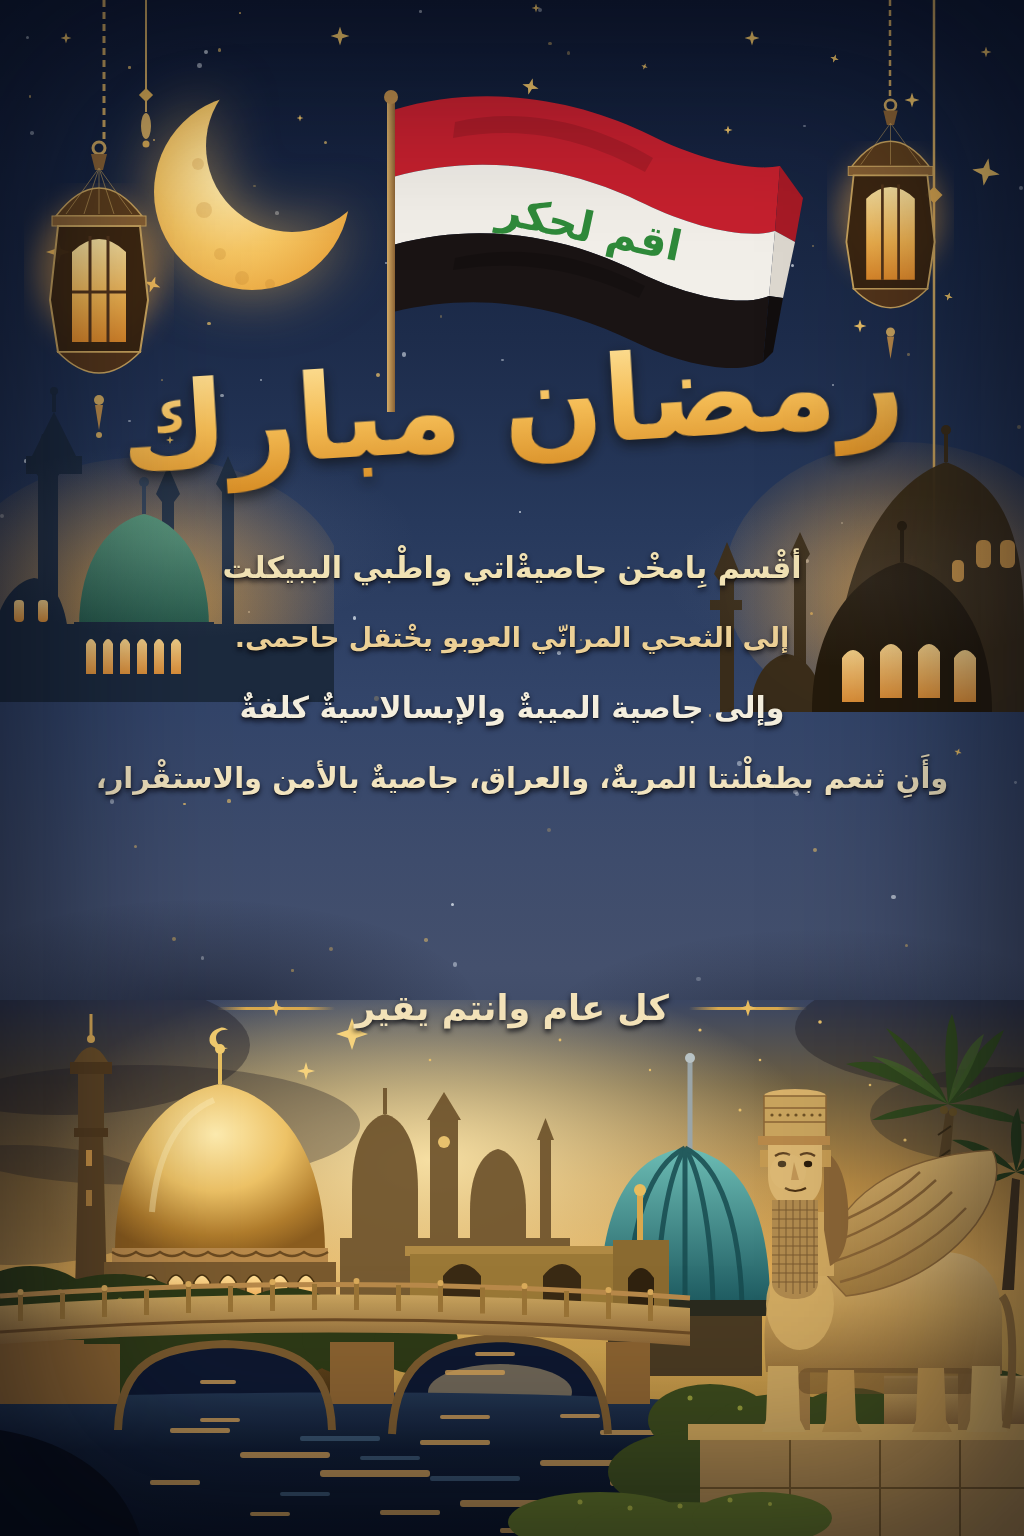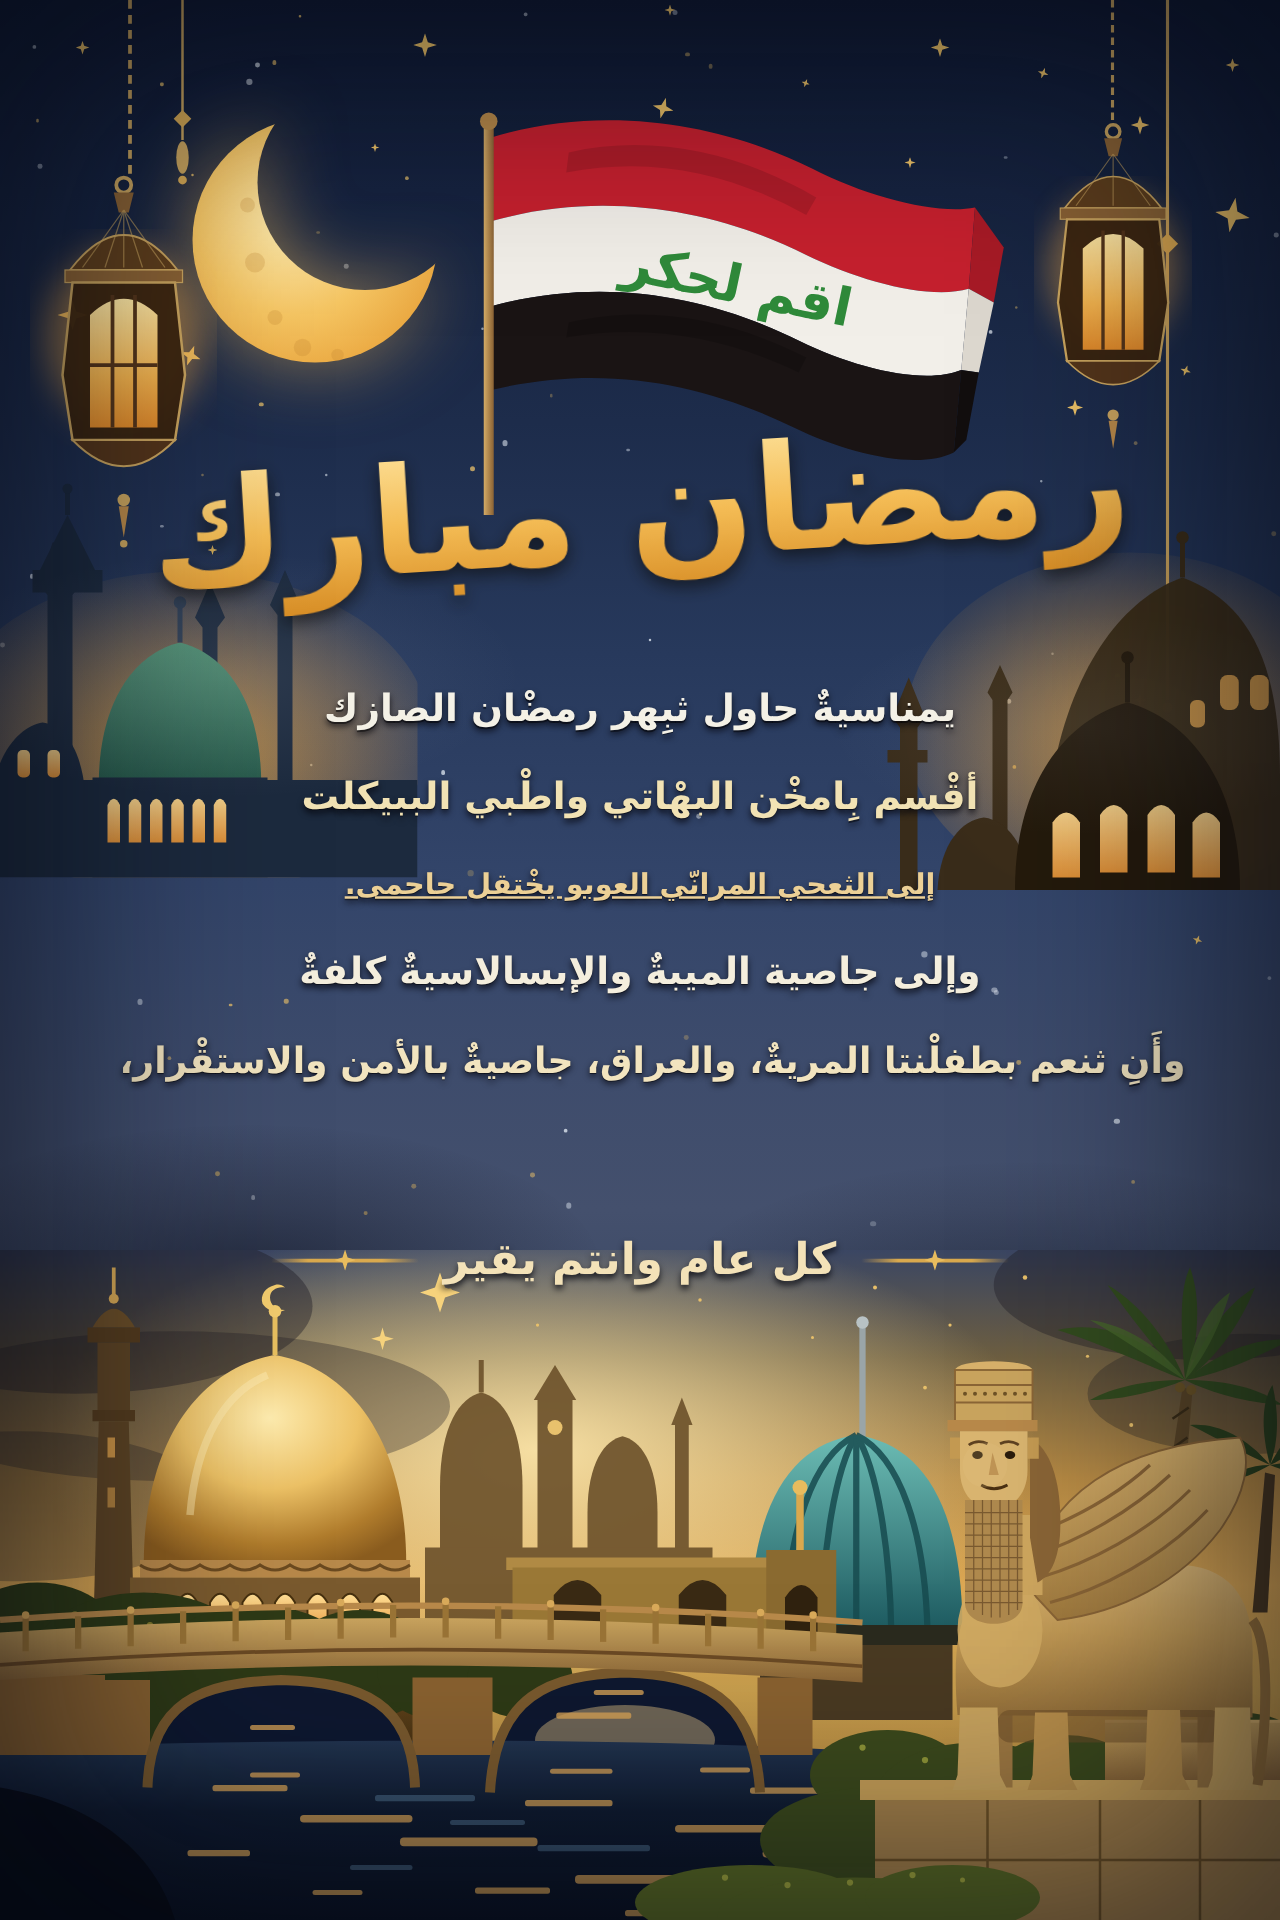--- a/index.html
+++ b/index.html
@@ -13,21 +13,21 @@
   #title{position:absolute;top:330px;left:0;width:100%;text-align:center;direction:rtl;
     font-size:118px;font-weight:bold;line-height:1.3;transform:rotate(-3.5deg);
     background:linear-gradient(180deg,#fde29b 8%,#f4bc55 52%,#d88e26 96%);
     -webkit-background-clip:text;background-clip:text;color:transparent;
     filter:drop-shadow(0 5px 7px rgba(10,8,4,.6));z-index:6;}
   #greeting{position:absolute;top:546px;left:0;width:100%;text-align:center;direction:rtl;z-index:6;}
   .gline{font-weight:bold;line-height:44px;margin-bottom:26px;
     text-shadow:0 3px 5px rgba(5,6,12,.75),0 1px 0 rgba(0,0,0,.5);}
   .l1{font-size:30px;color:#f4f1e6;}
   .l2{font-size:30px;color:#f1e2b4;}
-  .l3{font-size:23px;color:#ecd096;margin-top:4px;text-decoration:underline;}
+  .l3{font-size:27px;color:#ecd096;margin-top:4px;}
   .l4{font-size:30px;color:#f4eedd;}
   .l5{font-size:30px;color:#f2e4bf;margin-top:8px;}
   .l6{font-size:29px;color:#f2e4bf;margin-left:20px;}
   #closing{position:absolute;top:988px;left:0;width:100%;display:flex;align-items:center;justify-content:center;gap:20px;z-index:9;}
   #closing .txt{direction:rtl;font-size:35px;font-weight:bold;color:#f3e2b8;
     text-shadow:0 3px 5px rgba(5,6,12,.8);}
   .fl{width:118px;height:3px;position:relative;
     background:linear-gradient(90deg,rgba(217,169,78,0) 0%,#d9a94e 25%,#d9a94e 75%,rgba(217,169,78,0) 100%);}
   .fl::after{content:"";position:absolute;left:50%;top:50%;width:17px;height:17px;transform:translate(-50%,-50%);
     background:#e8bc5e;clip-path:polygon(50% 0,62% 38%,100% 50%,62% 62%,50% 100%,38% 62%,0 50%,38% 38%);}
@@ -335,22 +335,21 @@
       <path d="M120,178 C190,162 255,178 310,206 L304,218 C250,192 188,178 118,190 Z" fill="#000" opacity=".18"></path>
       <text x="252" y="162" transform="rotate(12 252 162)" text-anchor="middle" font-size="42" font-weight="bold" fill="#2f8a3a" font-family="DejaVu Sans, sans-serif">اقم لحكر</text>
     </g>
     <rect x="52" y="22" width="8" height="310" fill="url(#gPole)"></rect>
     <circle cx="56" cy="17" r="7" fill="#b8894a"></circle>
   </svg>
 
   <div id="title">رمضان مبارك</div>
 
   <div id="greeting">
-    <div class="gline l1">يمناسيةٌ حاول ثبِهر رمضْان الصازك</div>
-    <div class="gline l2">أقْسم بِامخْن البهْاتي واطْبي الببيكلت</div>
+    <div class="gline l2">أقْسم بِامخْن جاصيةْاتي واطْبي الببيكلت</div>
     <div class="gline l3">إلى الثعحي المرانّي العوبو يخْتقل حاحمى.</div>
     <div class="gline l4">وإلى جاصية الميبةٌ والإبسالاسيةٌ كلفةٌ</div>
     <div class="gline l6">وأَنِ ثنعم بطفلْنتا المريةٌ، والعراق، جاصيةٌ بالأمن والاستقْرار،</div>
   </div>
 
   <div id="closing">
     <div class="fl"></div>
     <div class="txt">كل عام وانتم يقير</div>
     <div class="fl"></div>
   </div>

